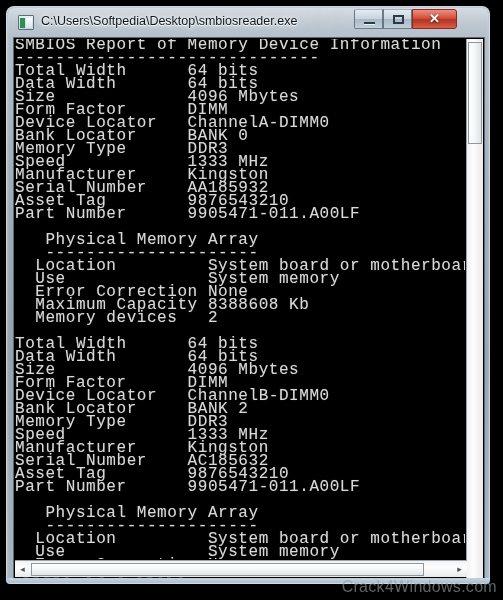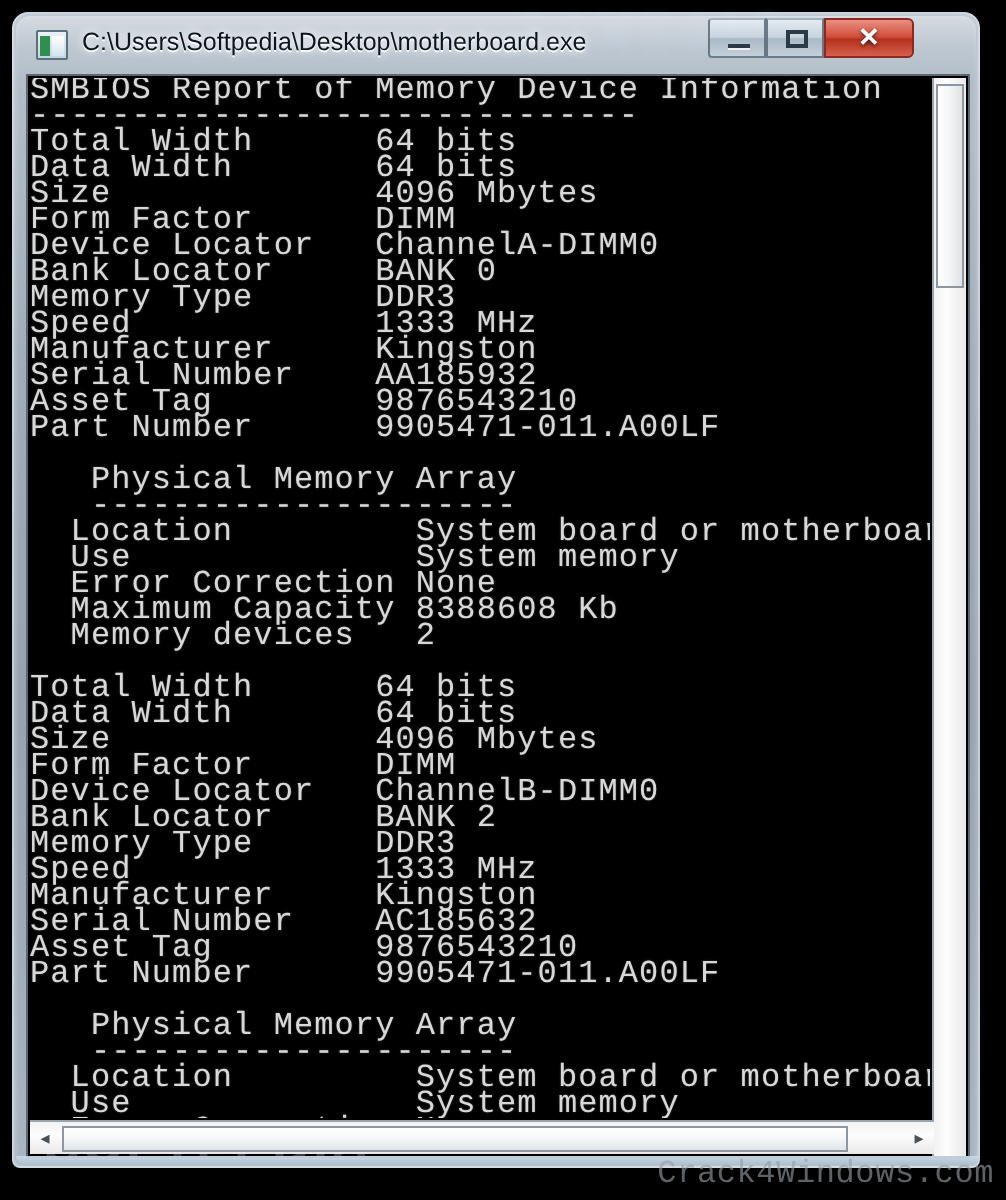--- a/index.html
+++ b/index.html
@@ -285,41 +285,41 @@
     height: 4px;
     background: linear-gradient(180deg, rgba(205,220,233,0.9), rgba(176,194,210,0.85));
     border-radius: 0 0 4px 4px;
   }
 
   #wm-crack4windows {
     position: absolute;
     right: 6px; bottom: 4px;
     font-size: 16px;
     color: rgba(150,158,165,0.62);
-    font-family: Liberation Mono, monospace;
+    font-family: Liberation Sans, sans-serif;
     letter-spacing: 0.3px;
     z-index: 10;
     user-select: none;
     white-space: nowrap;
     margin-top: 39px;
   }
 </style>
 </head>
 <body>
 
 <div id="desktop">
   <div id="desktop-blur-text">A1X5412</div>
 </div>
 
 <div id="window">
   <div id="window-glass-hi"></div>
 
   <div id="titlebar">
     <div id="title-icon"></div>
-    <div id="title-text">C:\Users\Softpedia\Desktop\motherboard.exe</div>
+    <div id="title-text">C:\Users\Softpedia\Desktop\smbiosreader.exe</div>
 
     <div class="win-btn" id="btn-min">
       <div class="glyph-min"></div>
     </div>
     <div class="win-btn" id="btn-max">
       <div class="glyph-max"></div>
     </div>
     <div class="win-btn" id="btn-close">
       <div class="glyph-close">✕</div>
     </div>

